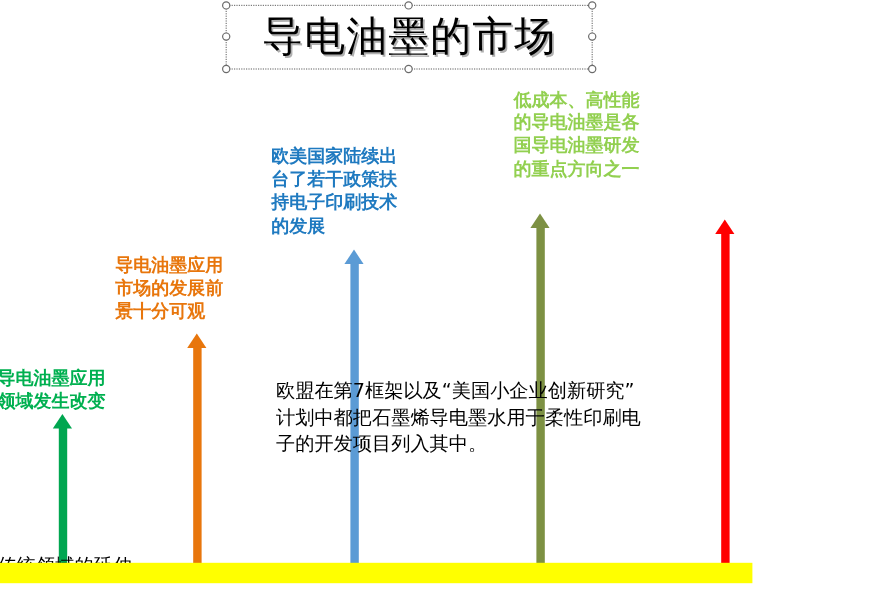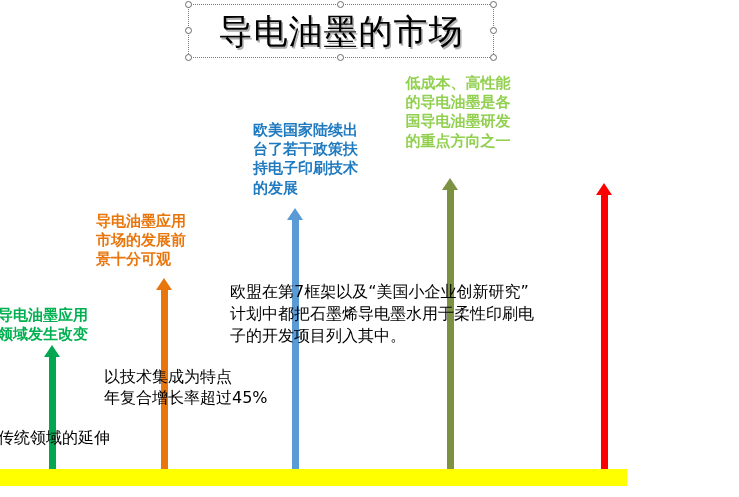--- a/index.html
+++ b/index.html
@@ -96,20 +96,21 @@
     white-space: pre-line;
     font-family: "DejaVu Sans", "Liberation Sans", sans-serif;
   }
   .body-text {
     position: absolute;
     font-size: 16px;
     line-height: 1.32;
     color: #000000;
     white-space: pre-line;
     font-family: "DejaVu Sans", "Liberation Sans", sans-serif;
+    margin-top: 34px;
   }
 
   
   .timeline {
     position: absolute;
     left: 0;
     top: 462px;
     width: 739px;
     height: 32px;
   }
@@ -170,35 +171,33 @@
     <span class="shaft" style="background: rgb(255, 0, 0);"></span>
   </div>
 
   <div class="callout" id="callout-green" style="left: -2px; top: 306px; width: 135px; text-align: left; color: rgb(0, 176, 80);">导电油墨应用
 领域发生改变</div>
 
   <div class="callout" id="callout-orange" style="left: 96px; top: 212px; width: 130px; text-align: left; color: rgb(232, 118, 12);">导电油墨应用
 市场的发展前
 景十分可观</div>
 
-  <div class="callout" id="callout-blue" style="left: 226px; top: 121px; width: 150px; text-align: left; color: rgb(31, 122, 192); margin-left: 27px;">欧美国家陆续出
+  <div class="callout" id="callout-blue" style="left: 226px; top: 121px; width: 150px; text-align: left; color: rgb(31, 122, 192);">欧美国家陆续出
 台了若干政策扶
 持电子印刷技术
 的发展</div>
 
-  <div class="callout" id="callout-olive" style="left: 383px; top: 74px; width: 150px; text-align: center; color: rgb(146, 208, 80);">低成本、高性能
+  <div class="callout" id="callout-olive" style="left: 383px; top: 74px; width: 150px; text-align: right; color: rgb(146, 208, 80);">低成本、高性能
 的导电油墨是各
 国导电油墨研发
 的重点方向之一</div>
 
 
   <div class="body-text" id="note-green" style="left: -2px; top: 427px; width: 200px; color: rgb(0, 0, 0);">传统领域的延伸</div>
 
-  <div class="body-text" id="note-orange" style="left: 104px; top: 366px; width: 230px; color: rgb(0, 0, 0);">以技术集成为特点
-年复合增长率超过45%</div>
 
 
   <div class="body-text" id="main-paragraph" style="left:230px; top:281px; width:420px; line-height:1.38;">欧盟在第7框架以及“美国小企业创新研究”
 计划中都把石墨烯导电墨水用于柔性印刷电
 子的开发项目列入其中。</div>
 
   <div class="timeline">
     <span class="bar" style="background: rgb(255, 255, 0);"></span>
     <span class="tip" style="border-left-color: rgb(255, 255, 0);"></span>
   </div>

